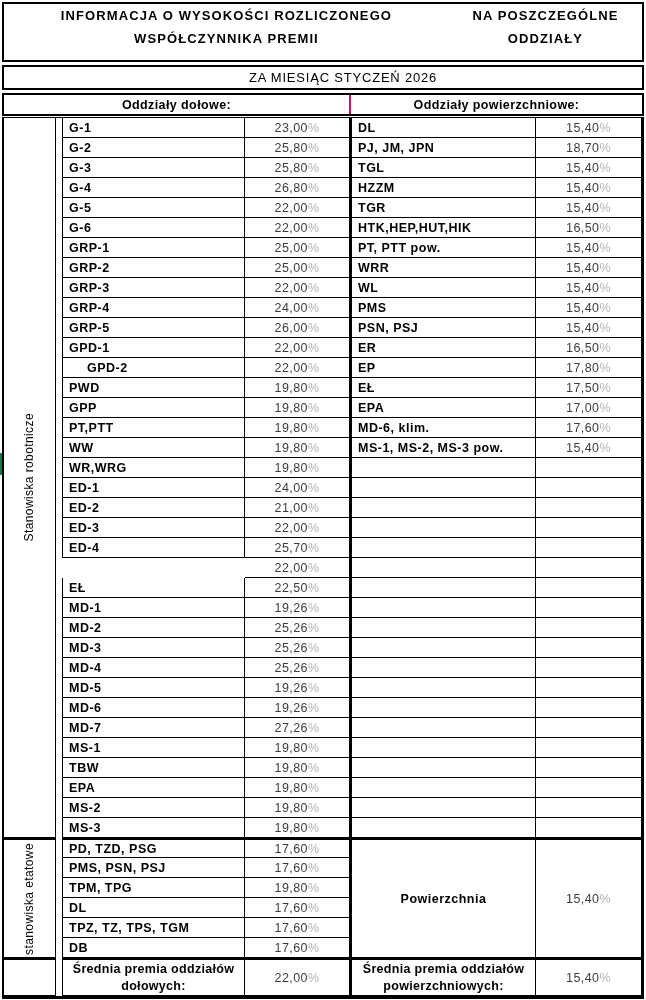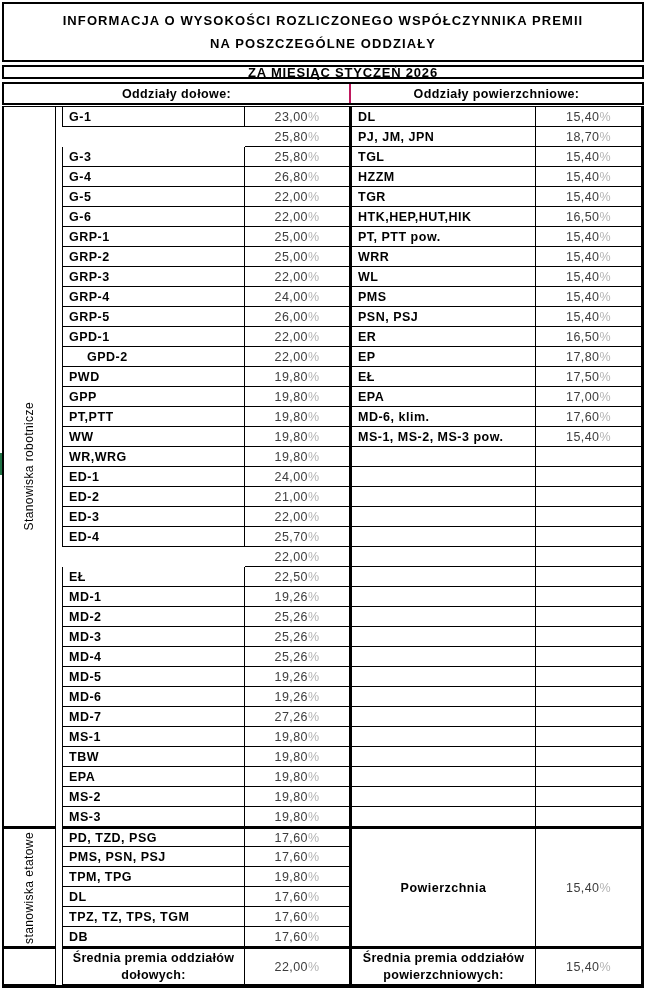--- a/index.html
+++ b/index.html
@@ -1,24 +1,24 @@
 <!DOCTYPE html>
 <html><head>
 <meta charset="utf-8">
 <style>
   * { margin:0; padding:0; box-sizing:border-box; }
   html,body { width:646px; height:1000px; background:#fff; font-family:"Liberation Sans", sans-serif; color:#000; position:relative; overflow:hidden; }
   .page { padding:2px; width:646px; height:1000px; position:relative; }
 
   .box { border:2px solid #000; background:#fff; }
-  .title-box { height:60px; display:flex; flex-direction:column; justify-content:center; text-align:center; }
+  .title-box { height:60px; display:flex; flex-direction:row; justify-content:center; text-align:center; }
   .title-line { font-size:13px; line-height:23px; font-weight:700; letter-spacing:1.1px; }
   .gap3 { height:3px; }
   .gap1 { height:1px; }
-  .month-box { height:14px; display:flex; align-items:center; justify-content:center; font-size:13px; font-weight:700; letter-spacing:0.8px;padding-left:40px; }
+  .month-box { height:25px; display:flex; align-items:center; justify-content:center; font-size:13px; font-weight:400; letter-spacing:0.8px;padding-left:40px; }
   .colhead-box { height:23px; display:flex; border-bottom-width:2px; }
   .colhead-cell { display:flex; align-items:center; justify-content:center; font-size:12.5px; font-weight:700; letter-spacing:0.4px; }
   .colhead-left { width:347px; border-right:2px solid #be185d; }
   .colhead-right { flex:1; }
 
   .premium-table {
     width:642px;
     border:2px solid #000;
     border-top:1px solid #000;
     border-bottom:3px solid #000;
@@ -77,20 +77,21 @@
 
     <div class="cell rname center c5 r37-42 sep">Powierzchnia</div>
     <div class="cell val c6 r37-42 sep">15,40<span class="pct-sign">%</span></div>
 
     <div class="cell lname center sum c3 r43 sep">Średnia premia oddziałów dołowych:</div>
     <div class="cell val c4 r43 sep">22,00<span class="pct-sign">%</span></div>
     <div class="cell rname center sum c5 r43 sep">Średnia premia oddziałów powierzchniowych:</div>
     <div class="cell val c6 r43 sep">15,40<span class="pct-sign">%</span></div>
   <div class="cell lname" style="grid-area: 1 / 3;">G-1</div>
       <div class="cell val" style="grid-area: 1 / 4;">23,00<span class="pct-sign">%</span></div>
+      <div class="cell lname" style="grid-area: 2 / 3;">G-2</div>
       <div class="cell val" style="grid-area: 2 / 4;">25,80<span class="pct-sign">%</span></div>
       <div class="cell lname" style="grid-area: 3 / 3;">G-3</div>
       <div class="cell val" style="grid-area: 3 / 4;">25,80<span class="pct-sign">%</span></div>
       <div class="cell lname" style="grid-area: 4 / 3;">G-4</div>
       <div class="cell val" style="grid-area: 4 / 4;">26,80<span class="pct-sign">%</span></div>
       <div class="cell lname" style="grid-area: 5 / 3;">G-5</div>
       <div class="cell val" style="grid-area: 5 / 4;">22,00<span class="pct-sign">%</span></div>
       <div class="cell lname" style="grid-area: 6 / 3;">G-6</div>
       <div class="cell val" style="grid-area: 6 / 4;">22,00<span class="pct-sign">%</span></div>
       <div class="cell lname" style="grid-area: 7 / 3;">GRP-1</div>

